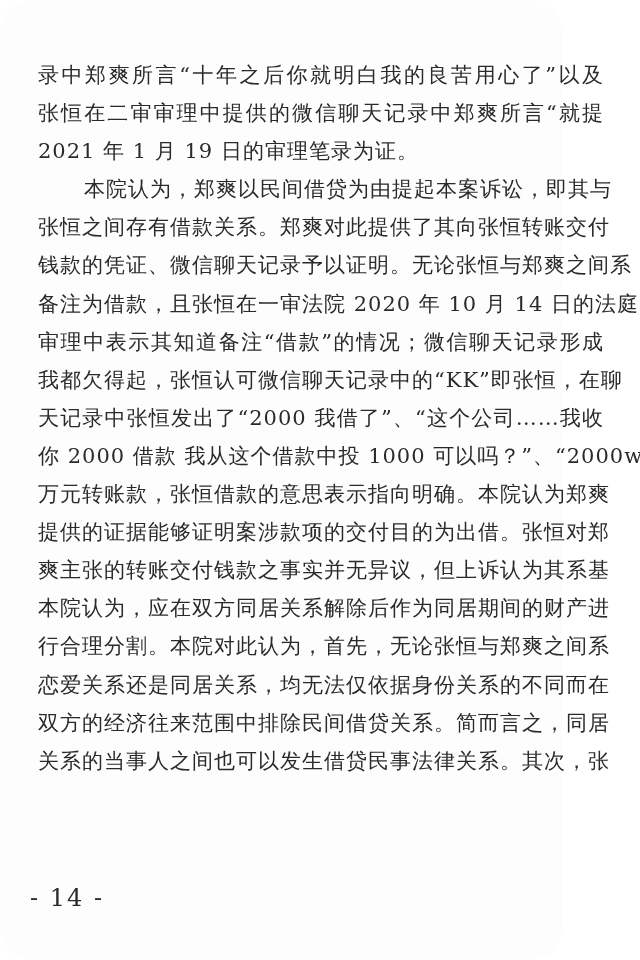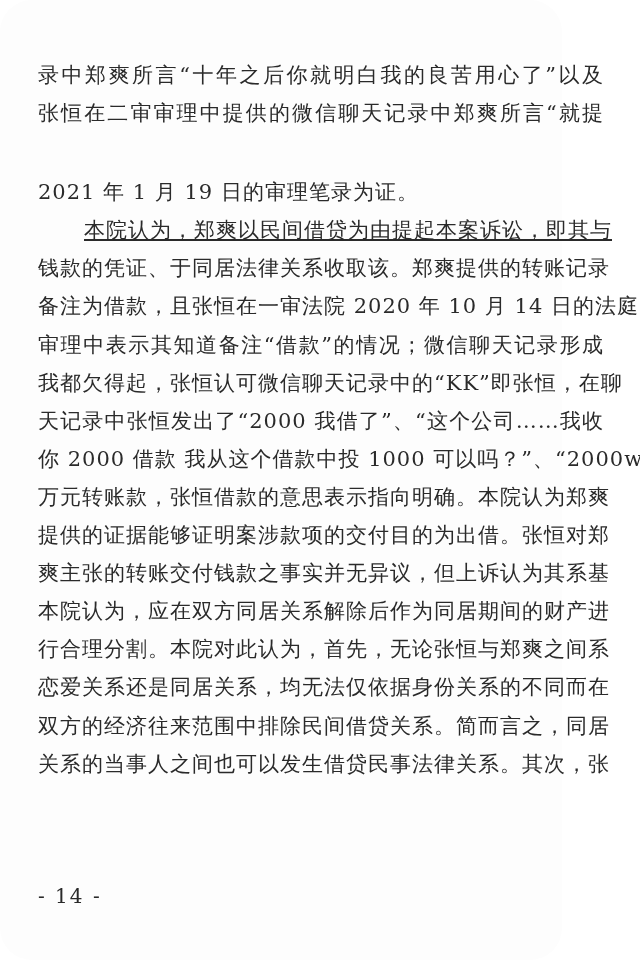--- a/index.html
+++ b/index.html
@@ -9,37 +9,38 @@
     color: #2a2a2a;
   }
   .page { position: relative; width: 562px; height: 960px; background: #fdfdfd; border-radius: 32px; }
   .body-text { position: absolute; left: 38px; top: 56px; width: 566px; }
   .line {
     display: block; height: 38.1px; line-height: 38.1px;
     font-size: 21px; white-space: nowrap;
     text-align: justify; text-align-last: justify;
     letter-spacing: 1px;
   }
-  .line.last { text-align-last: left; margin-top: 41px; }
-  .line.indent { padding-left: 46px; text-decoration: underline; }
+  .line.last { text-align-last: left; }
+  .line.indent { padding-left: 46px; }
   .page-number {
-    position: absolute; left: 38px; top: 884px;
-    font-size: 20px; letter-spacing: 2px; color: #2a2a2a;
+    position: absolute; left: 30px; top: 884px;
+    font-size: 24px; letter-spacing: 2px; color: #2a2a2a;
   }
 </style>
 </head>
 <body>
 
 <div class="page">
   <div class="body-text">
     <span class="line">录中郑爽所言“十年之后你就明白我的良苦用心了”以及</span>
     <span class="line">张恒在二审审理中提供的微信聊天记录中郑爽所言“就提</span>
     <span class="line last">2021 年 1 月 19 日的审理笔录为证。</span>
     <span class="line indent">本院认为，郑爽以民间借贷为由提起本案诉讼，即其与</span>
-    <span class="line">钱款的凭证、于同居法律关系收取该。郑爽提供的转账记录</span>
+    <span class="line">张恒之间存有借款关系。郑爽对此提供了其向张恒转账交付</span>
+    <span class="line">钱款的凭证、微信聊天记录予以证明。无论张恒与郑爽之间系</span>
     <span class="line">备注为借款，且张恒在一审法院 2020 年 10 月 14 日的法庭</span>
     <span class="line">审理中表示其知道备注“借款”的情况；微信聊天记录形成</span>
     <span class="line">我都欠得起，张恒认可微信聊天记录中的“KK”即张恒，在聊</span>
     <span class="line">天记录中张恒发出了“2000 我借了”、“这个公司……我收</span>
     <span class="line">你 2000 借款 我从这个借款中投 1000 可以吗？”、“2000w、</span>
     <span class="line">万元转账款，张恒借款的意思表示指向明确。本院认为郑爽</span>
     <span class="line">提供的证据能够证明案涉款项的交付目的为出借。张恒对郑</span>
     <span class="line">爽主张的转账交付钱款之事实并无异议，但上诉认为其系基</span>
     <span class="line">本院认为，应在双方同居关系解除后作为同居期间的财产进</span>
     <span class="line">行合理分割。本院对此认为，首先，无论张恒与郑爽之间系</span>

